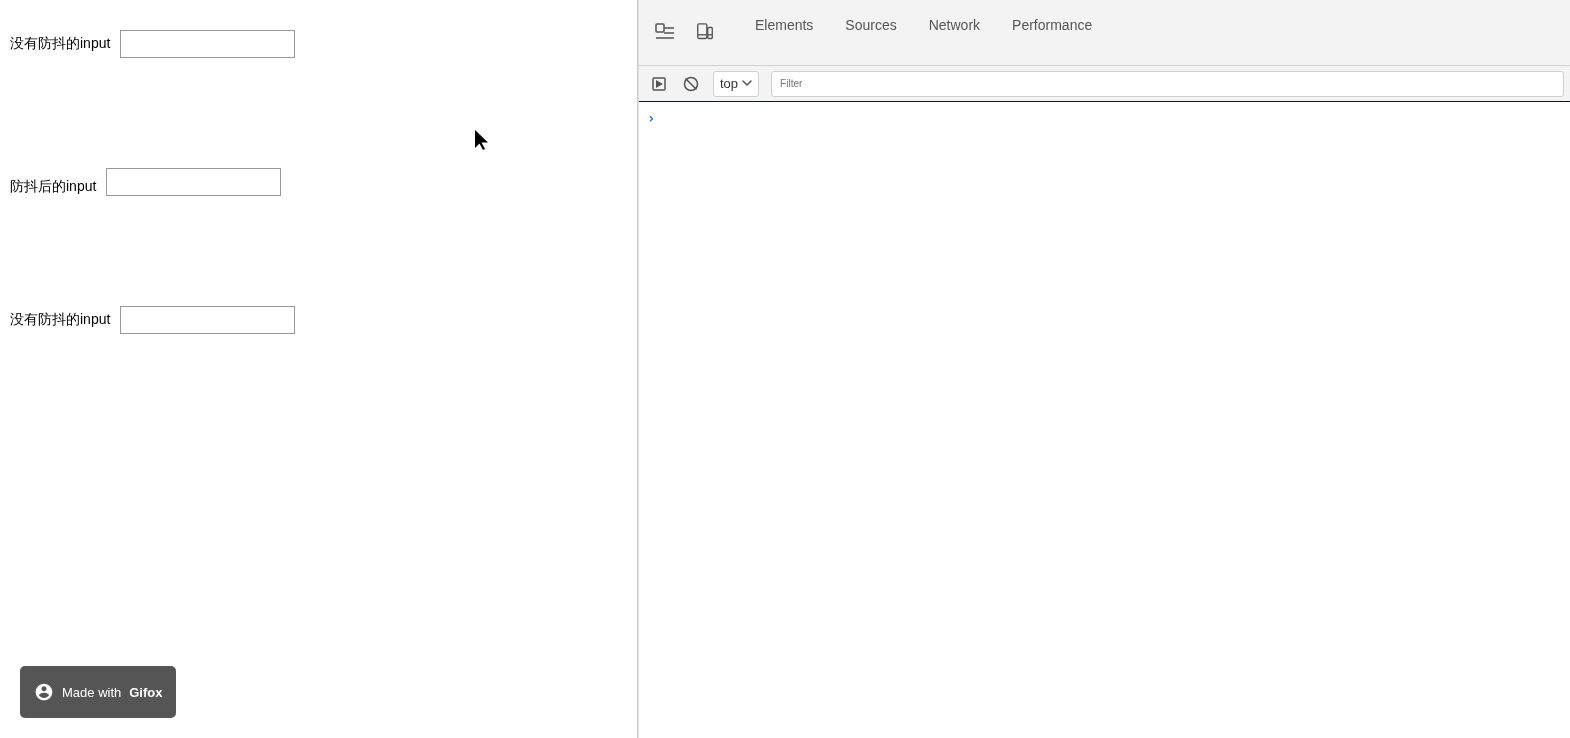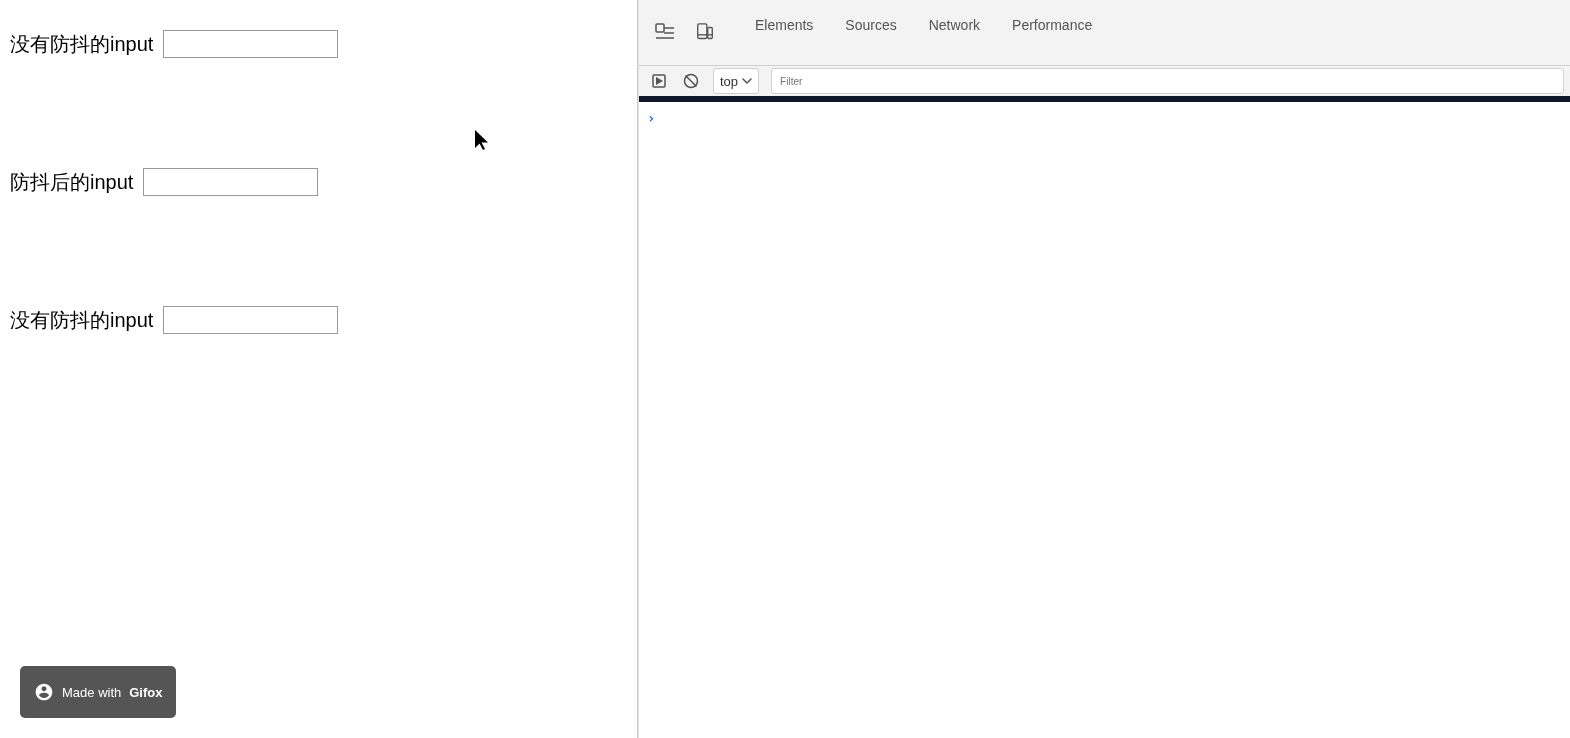--- a/index.html
+++ b/index.html
@@ -26,21 +26,21 @@
       flex-shrink: 0;
     }
 
     .input-row {
       display: flex;
       align-items: center;
       margin-bottom: 20px;
     }
 
     .input-label {
-      font-size: 20px;
+      font-size: 14px;
       color: #000;
       white-space: nowrap;
       margin-right: 10px;
       font-family: 'Microsoft YaHei', 'PingFang SC', sans-serif;
     }
 
     .input-field {
       border: 1px solid #999;
       padding: 4px 6px;
       font-size: 14px;
@@ -144,21 +144,21 @@
 
     .devtools-tab.active {
       color: #1a73e8;
       border-bottom: 3px solid #1a73e8;
     }
 
     
     .devtools-secondary-toolbar {
       height: 36px;
       background: #f3f3f3;
-      border-bottom: 6px solid #0f172a;
+      border-bottom: 1px solid #0f172a;
       display: flex;
       align-items: center;
       padding: 0 6px;
       gap: 4px;
       flex-shrink: 0;
     }
 
     .console-toolbar-btn {
       width: 28px;
       height: 28px;

